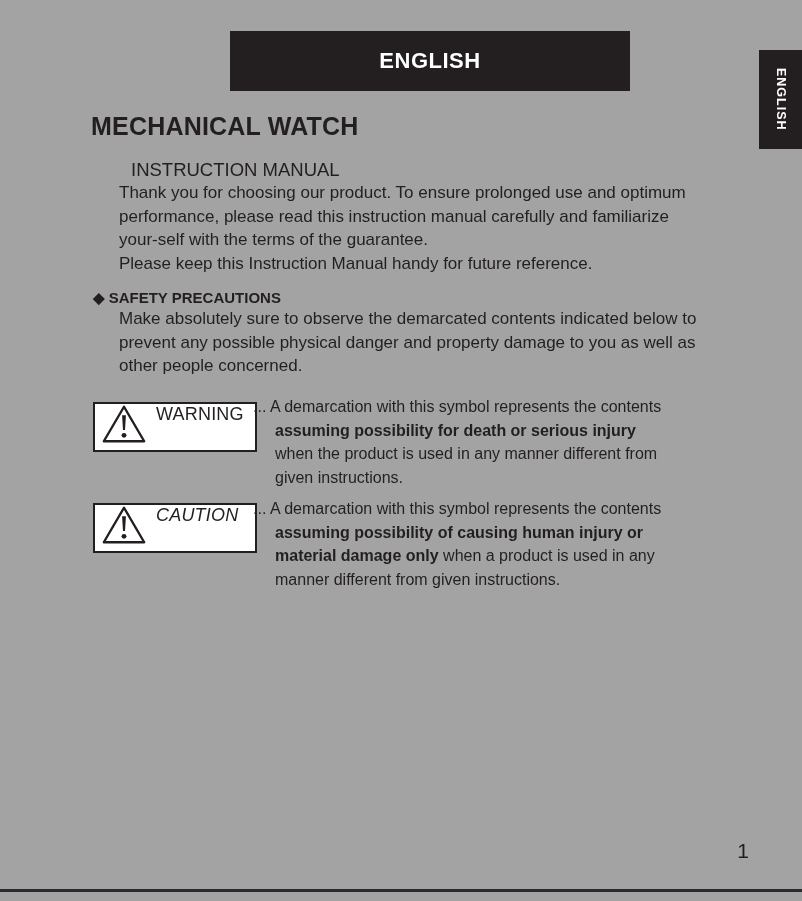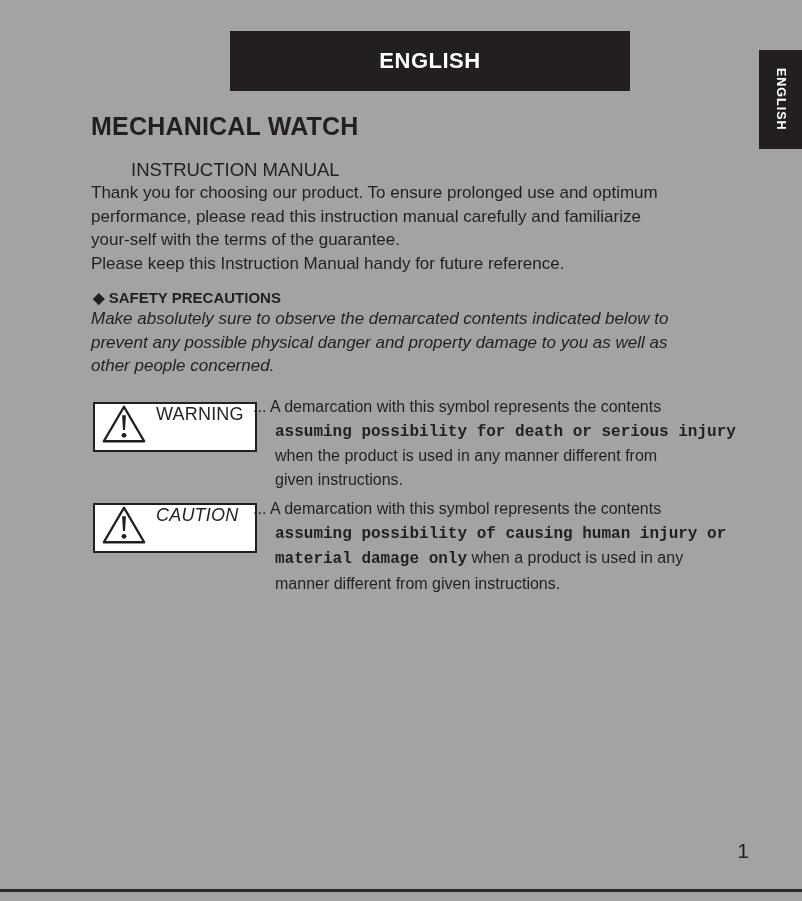--- a/index.html
+++ b/index.html
@@ -53,38 +53,38 @@
     position: absolute;
     left: 91px; top: 159px;
     font-size: 18.5px;
     font-weight: normal;
     margin-left: 40px;
   }
   .body-text {
     font-size: 17px;
     line-height: 23.5px;
     white-space: pre-line;
+    margin-left: 28px;
   }
   .intro-para {
     position: absolute;
     left: 91px; top: 181px;
     width: 680px;
   }
   .section-heading {
     position: absolute;
     left: 93px; top: 286px;
     font-size: 15px;
     font-weight: bold;
     line-height: 24px;
   }
   .safety-para {
     position: absolute;
     left: 91px; top: 307px;
     width: 680px;
-    font-style: italic;
   }
   .sign-box {
     position: absolute;
     left: 93px;
     width: 164px; height: 50px;
     border: 2px solid #231f20;
     background: #ffffff;
     display: flex;
     align-items: flex-start;
   }
@@ -102,21 +102,21 @@
     left: 253px;
     width: 522px;
     font-size: 16px;
     line-height: 23.5px;
     white-space: pre-line;
     padding-left: 22px;
     text-indent: -22px;
   }
   .sign-desc.warning { top: 395px; }
   .sign-desc.caution { top: 497px; }
-  .sign-desc b { font-weight: bold; font-family: Liberation Mono, monospace; }
+  .sign-desc b { font-weight: bold; }
   .page-number {
     position: absolute;
     left: 731px; top: 839px;
     width: 24px;
     font-size: 21px;
     text-align: center;
   }
   .bottom-rule {
     position: absolute;
     left: 0; top: 889px;

